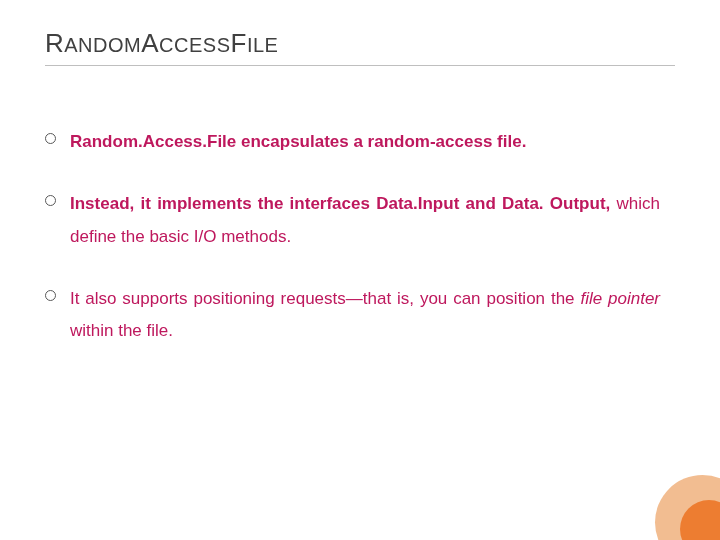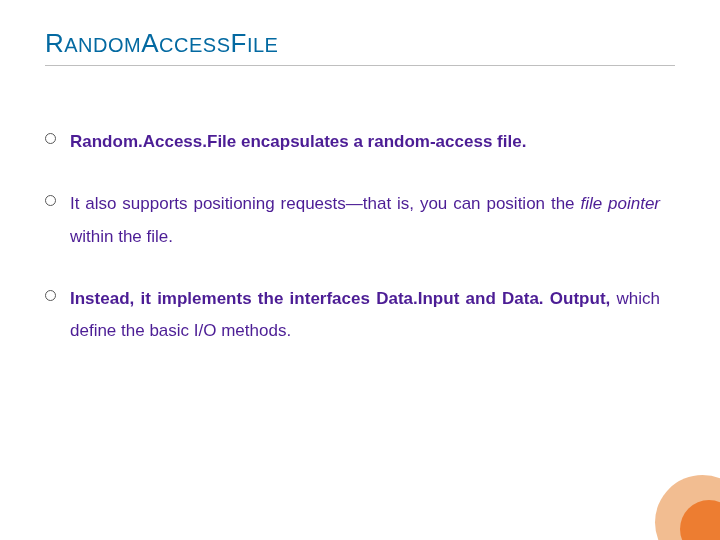--- a/index.html
+++ b/index.html
@@ -11,21 +11,21 @@
     position: relative;
     overflow: hidden;
   }
   .slide {
     width: 100%;
     height: 100%;
     position: relative;
     padding: 28px 45px 20px 45px;
   }
   .title {
-    color: #0369a1;
+    color: #404040;
     font-size: 26px;
     font-weight: 400;
     letter-spacing: 0.5px;
     border-bottom: 1px solid #bfbfbf;
     padding-bottom: 6px;
     margin-bottom: 60px;
   }
   .title .big { font-size: 26px; }
   .title .small { font-size: 20px; vertical-align: baseline; }
   .content {
@@ -41,21 +41,21 @@
     flex: 0 0 auto;
     width: 11px;
     height: 11px;
     border: 1.7px solid #595959;
     border-radius: 50%;
     margin-top: 7px;
     margin-right: 14px;
   }
   .bullet-text {
     flex: 1;
-    color: #4c1d95;
+    color: #be185d;
     font-size: 17px;
     text-align: justify;
     text-justify: inter-word;
   }
   .bold { font-weight: bold; }
   .italic { font-style: italic; }
   .circle-outer {
     position: absolute;
     right: -30px;
     bottom: -30px;
@@ -79,22 +79,22 @@
 
 <div class="slide">
   <h1 class="title"><span class="big">R</span><span class="small">ANDOM</span><span class="big">A</span><span class="small">CCESS</span><span class="big">F</span><span class="small">ILE</span></h1>
   <div class="content">
       <div class="bullet-item">
         <div class="bullet-marker"></div>
         <div class="bullet-text"><span class="bold">Random.Access.File encapsulates a random-access file.</span></div>
       </div>
       <div class="bullet-item">
         <div class="bullet-marker"></div>
-        <div class="bullet-text"><span>It also supports positioning requests—that is, you can position the </span><span class="italic">file pointer </span><span>within the file.</span></div>
+        <div class="bullet-text"><span class="bold">Instead, it implements the interfaces Data.Input and Data. Output, </span><span>which define the basic I/O methods.</span></div>
       </div>
       <div class="bullet-item">
         <div class="bullet-marker"></div>
-        <div class="bullet-text"><span class="bold">Instead, it implements the interfaces Data.Input and Data. Output, </span><span>which define the basic I/O methods.</span></div>
+        <div class="bullet-text"><span>It also supports positioning requests—that is, you can position the </span><span class="italic">file pointer </span><span>within the file.</span></div>
       </div>
     </div>
   <div class="circle-outer"></div>
   <div class="circle-inner"></div>
 </div>
 
 </body></html>

